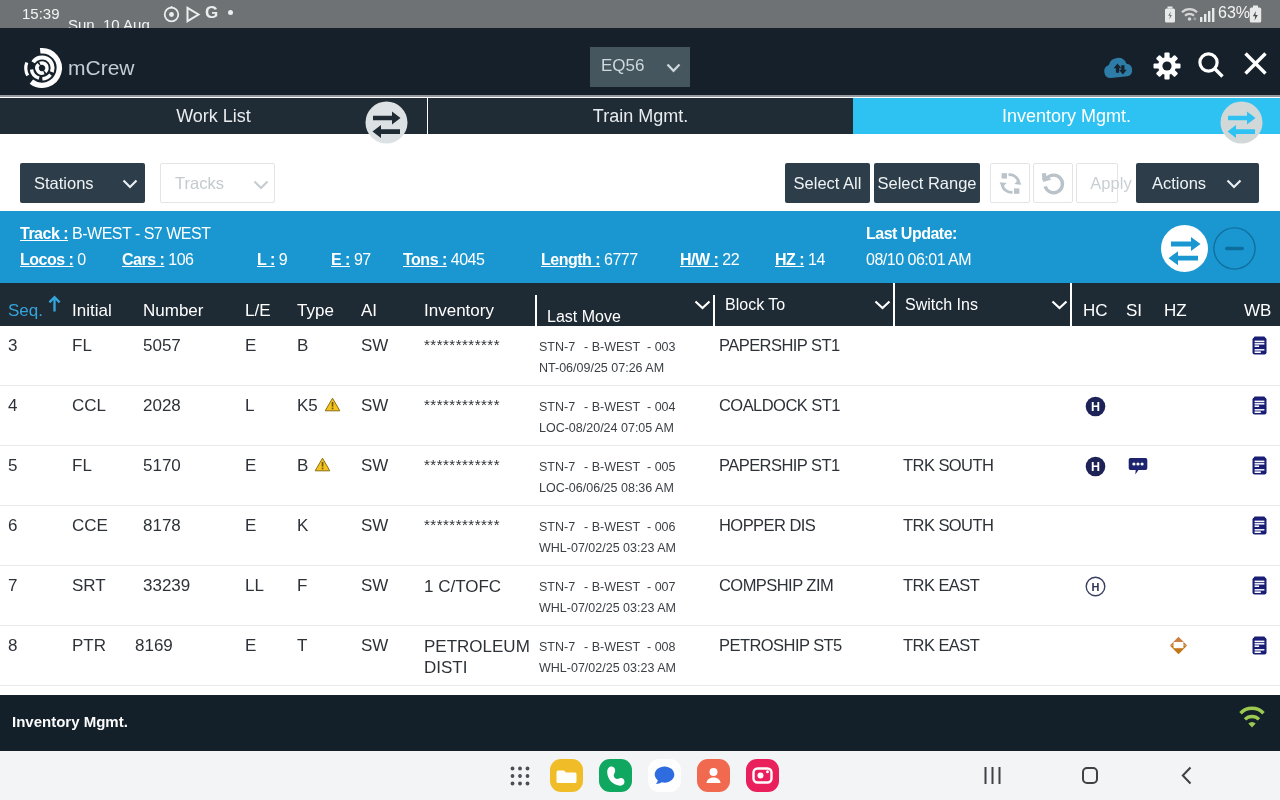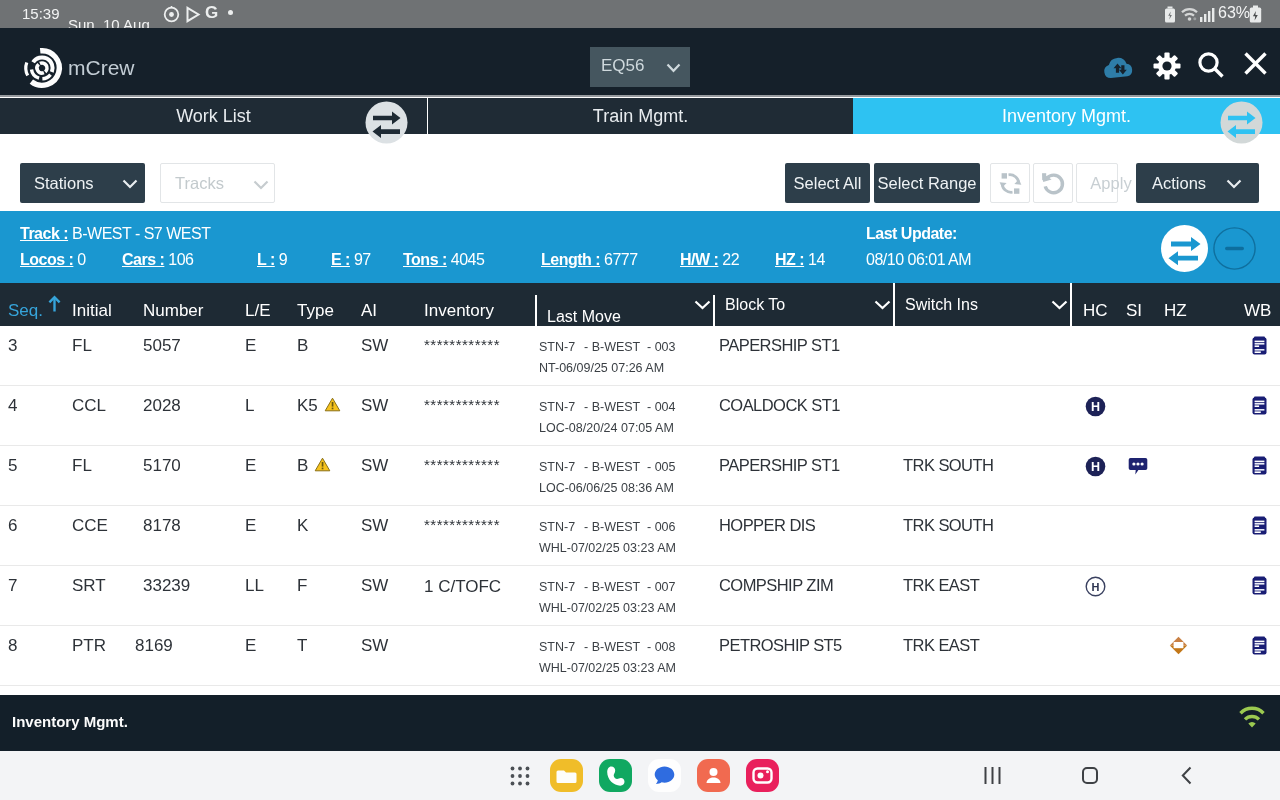--- a/index.html
+++ b/index.html
@@ -392,20 +392,21 @@
           <rect x="2.6" y="15.4" width="6.2" height="1.6" fill="#fff"></rect>
         </svg></div>
     </div>
 <div class="row" style="top:300px;">
       <div class="c" style="left:8px;">8</div>
       <div class="c" style="left:72px;">PTR</div>
       <div class="c" style="left:135px;">8169</div>
       <div class="c" style="left:245px;">E</div>
       <div class="c" style="left:297px;">T</div>
       <div class="c" style="left:361px;">SW</div>
+      <div class="c cw" style="left:424px;width:104px;">PETROLEUM DISTI</div>
       <div class="lm" style="left:539px;top:14px;">STN-7</div>
       <div class="lm" style="left:584px;top:14px;">- B-WEST</div>
       <div class="lm" style="left:647px;top:14px;">- 008</div>
       <div class="lm" style="left:539px;top:35px;">WHL-07/02/25 03:23 AM</div>
       <div class="c uc" style="left:719px;">PETROSHIP ST5</div>
       <div class="c uc" style="left:903px;">TRK EAST</div>
       <div class="abs" style="left:1169px;top:10px;"><svg width="19" height="19" viewBox="0 0 19 19">
           <path d="M9.5 0.8 L18.2 9.5 L0.8 9.5 Z" fill="#c98044"></path>
           <path d="M0.8 9.5 L18.2 9.5 L9.5 18.2 Z" fill="#c37718"></path>
           <rect x="4.6" y="6" width="9.8" height="6.2" fill="#fff"></rect>

